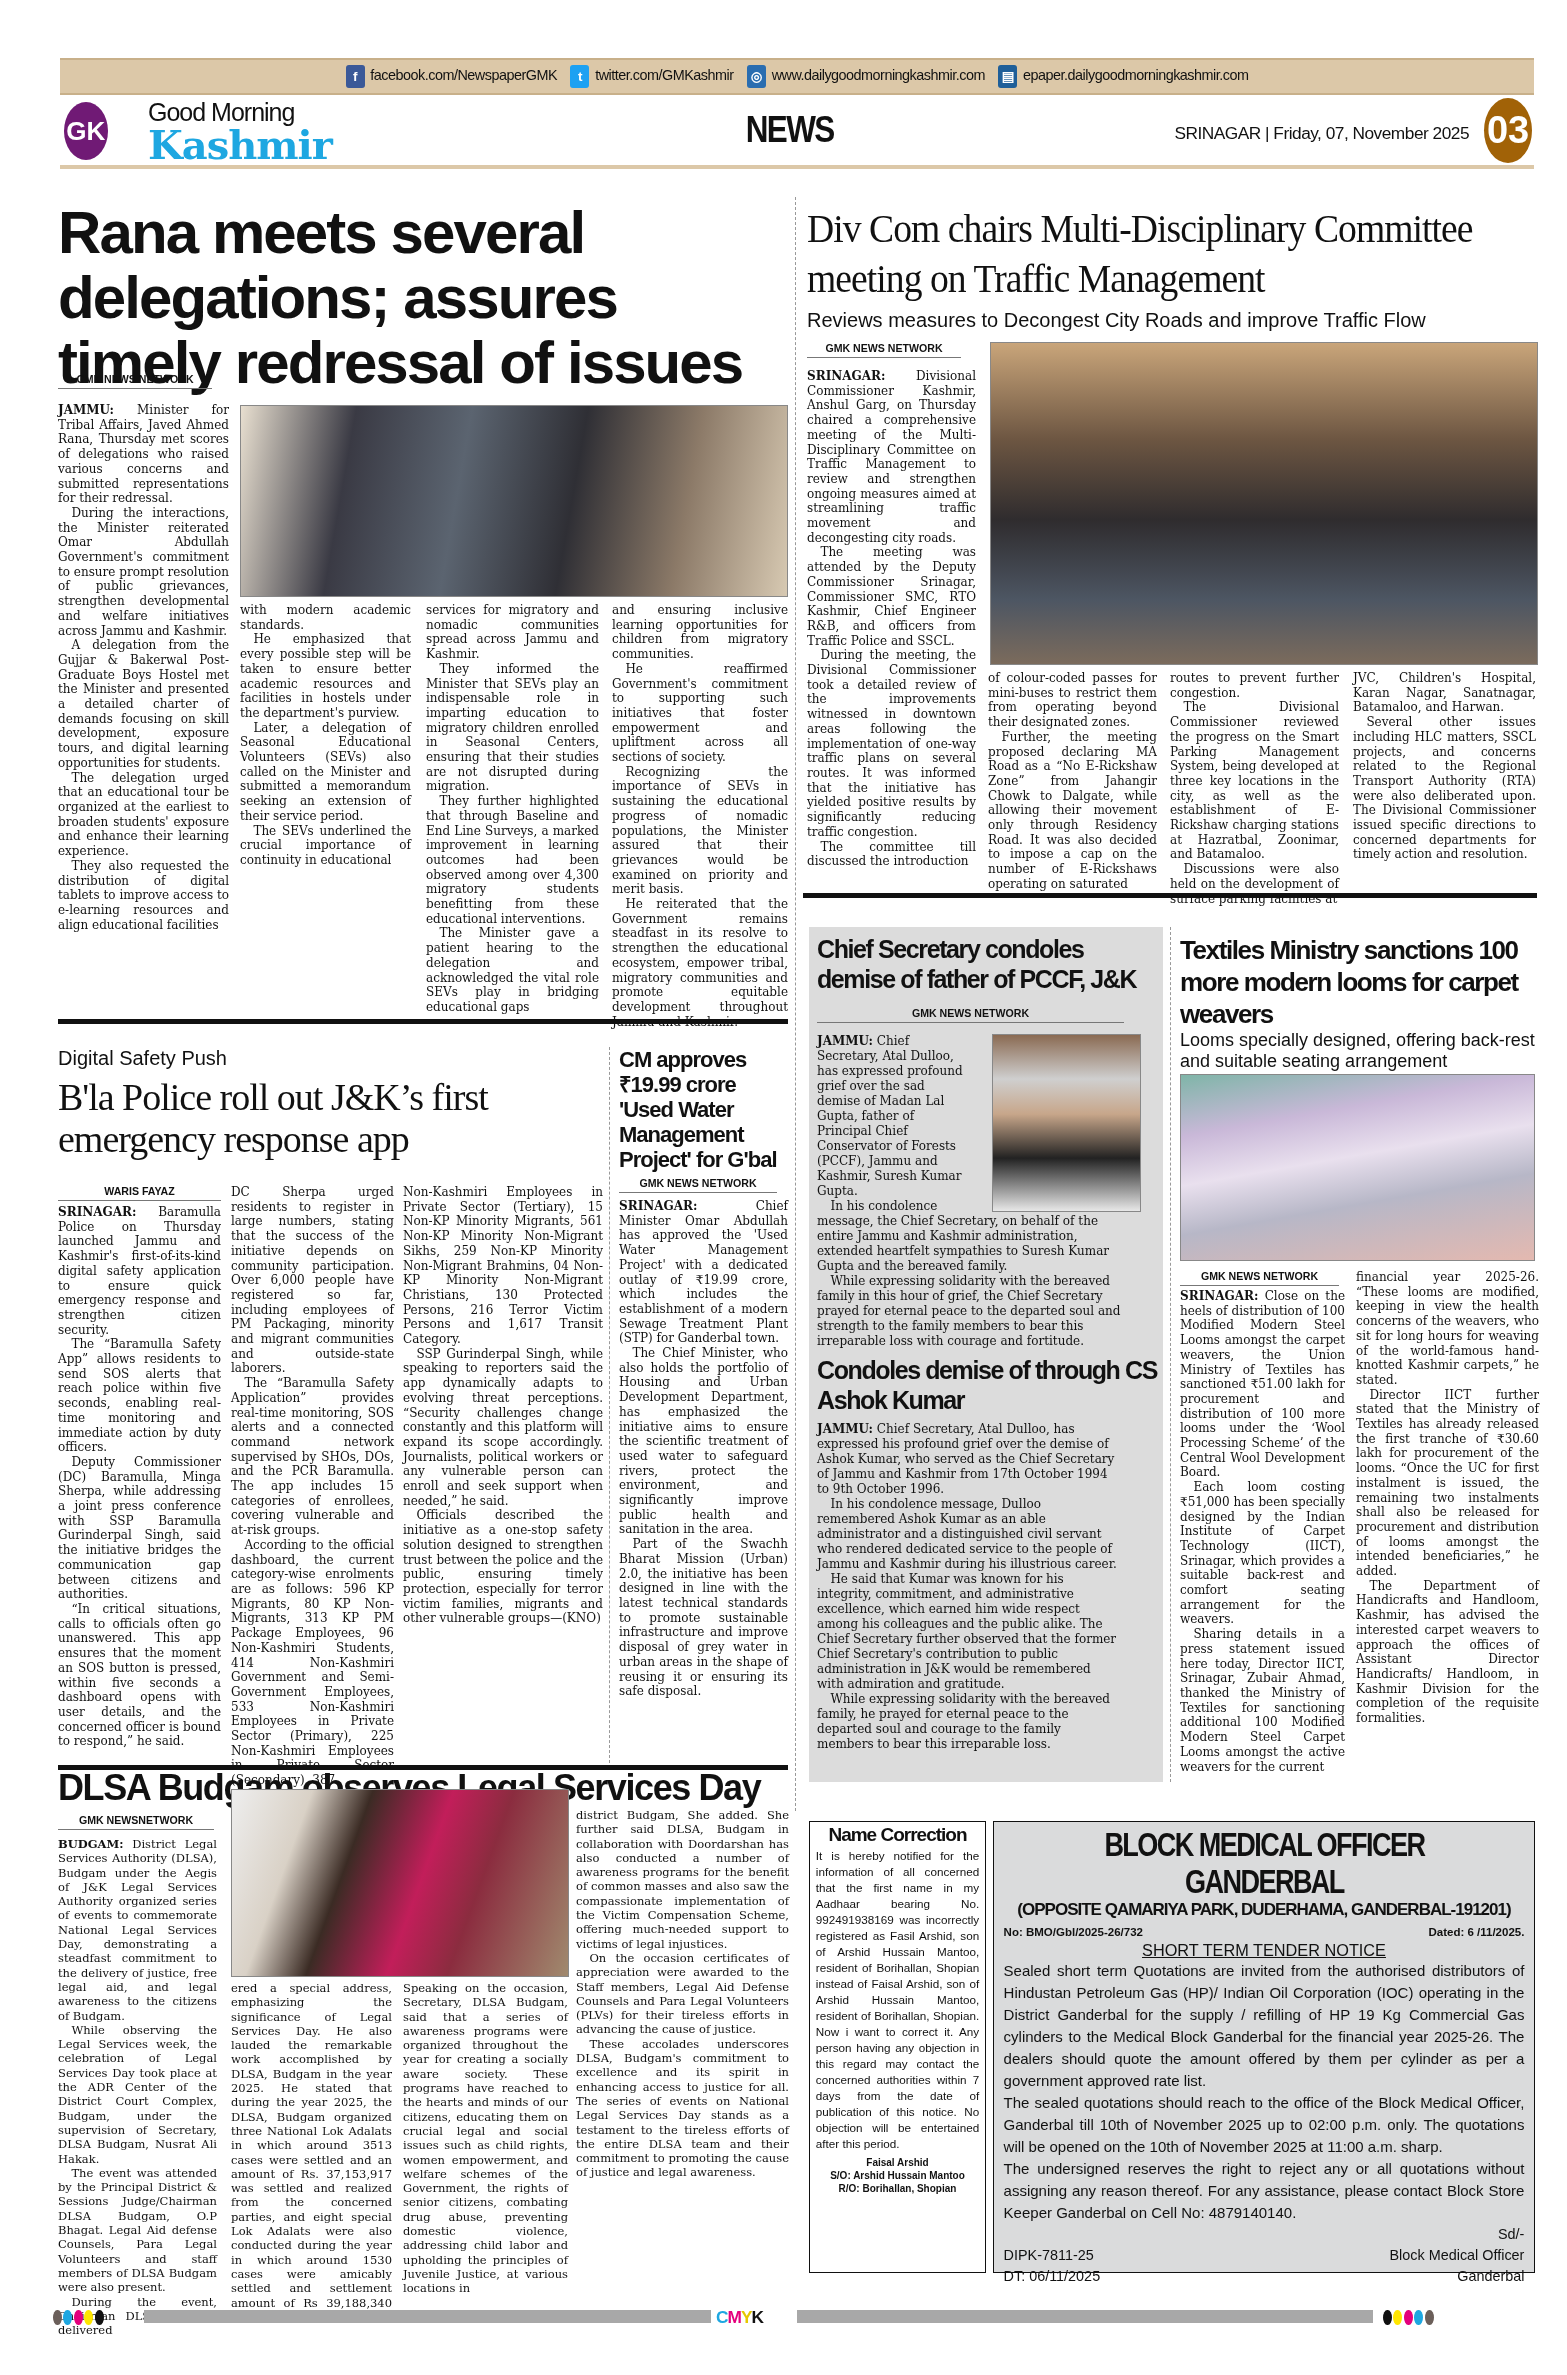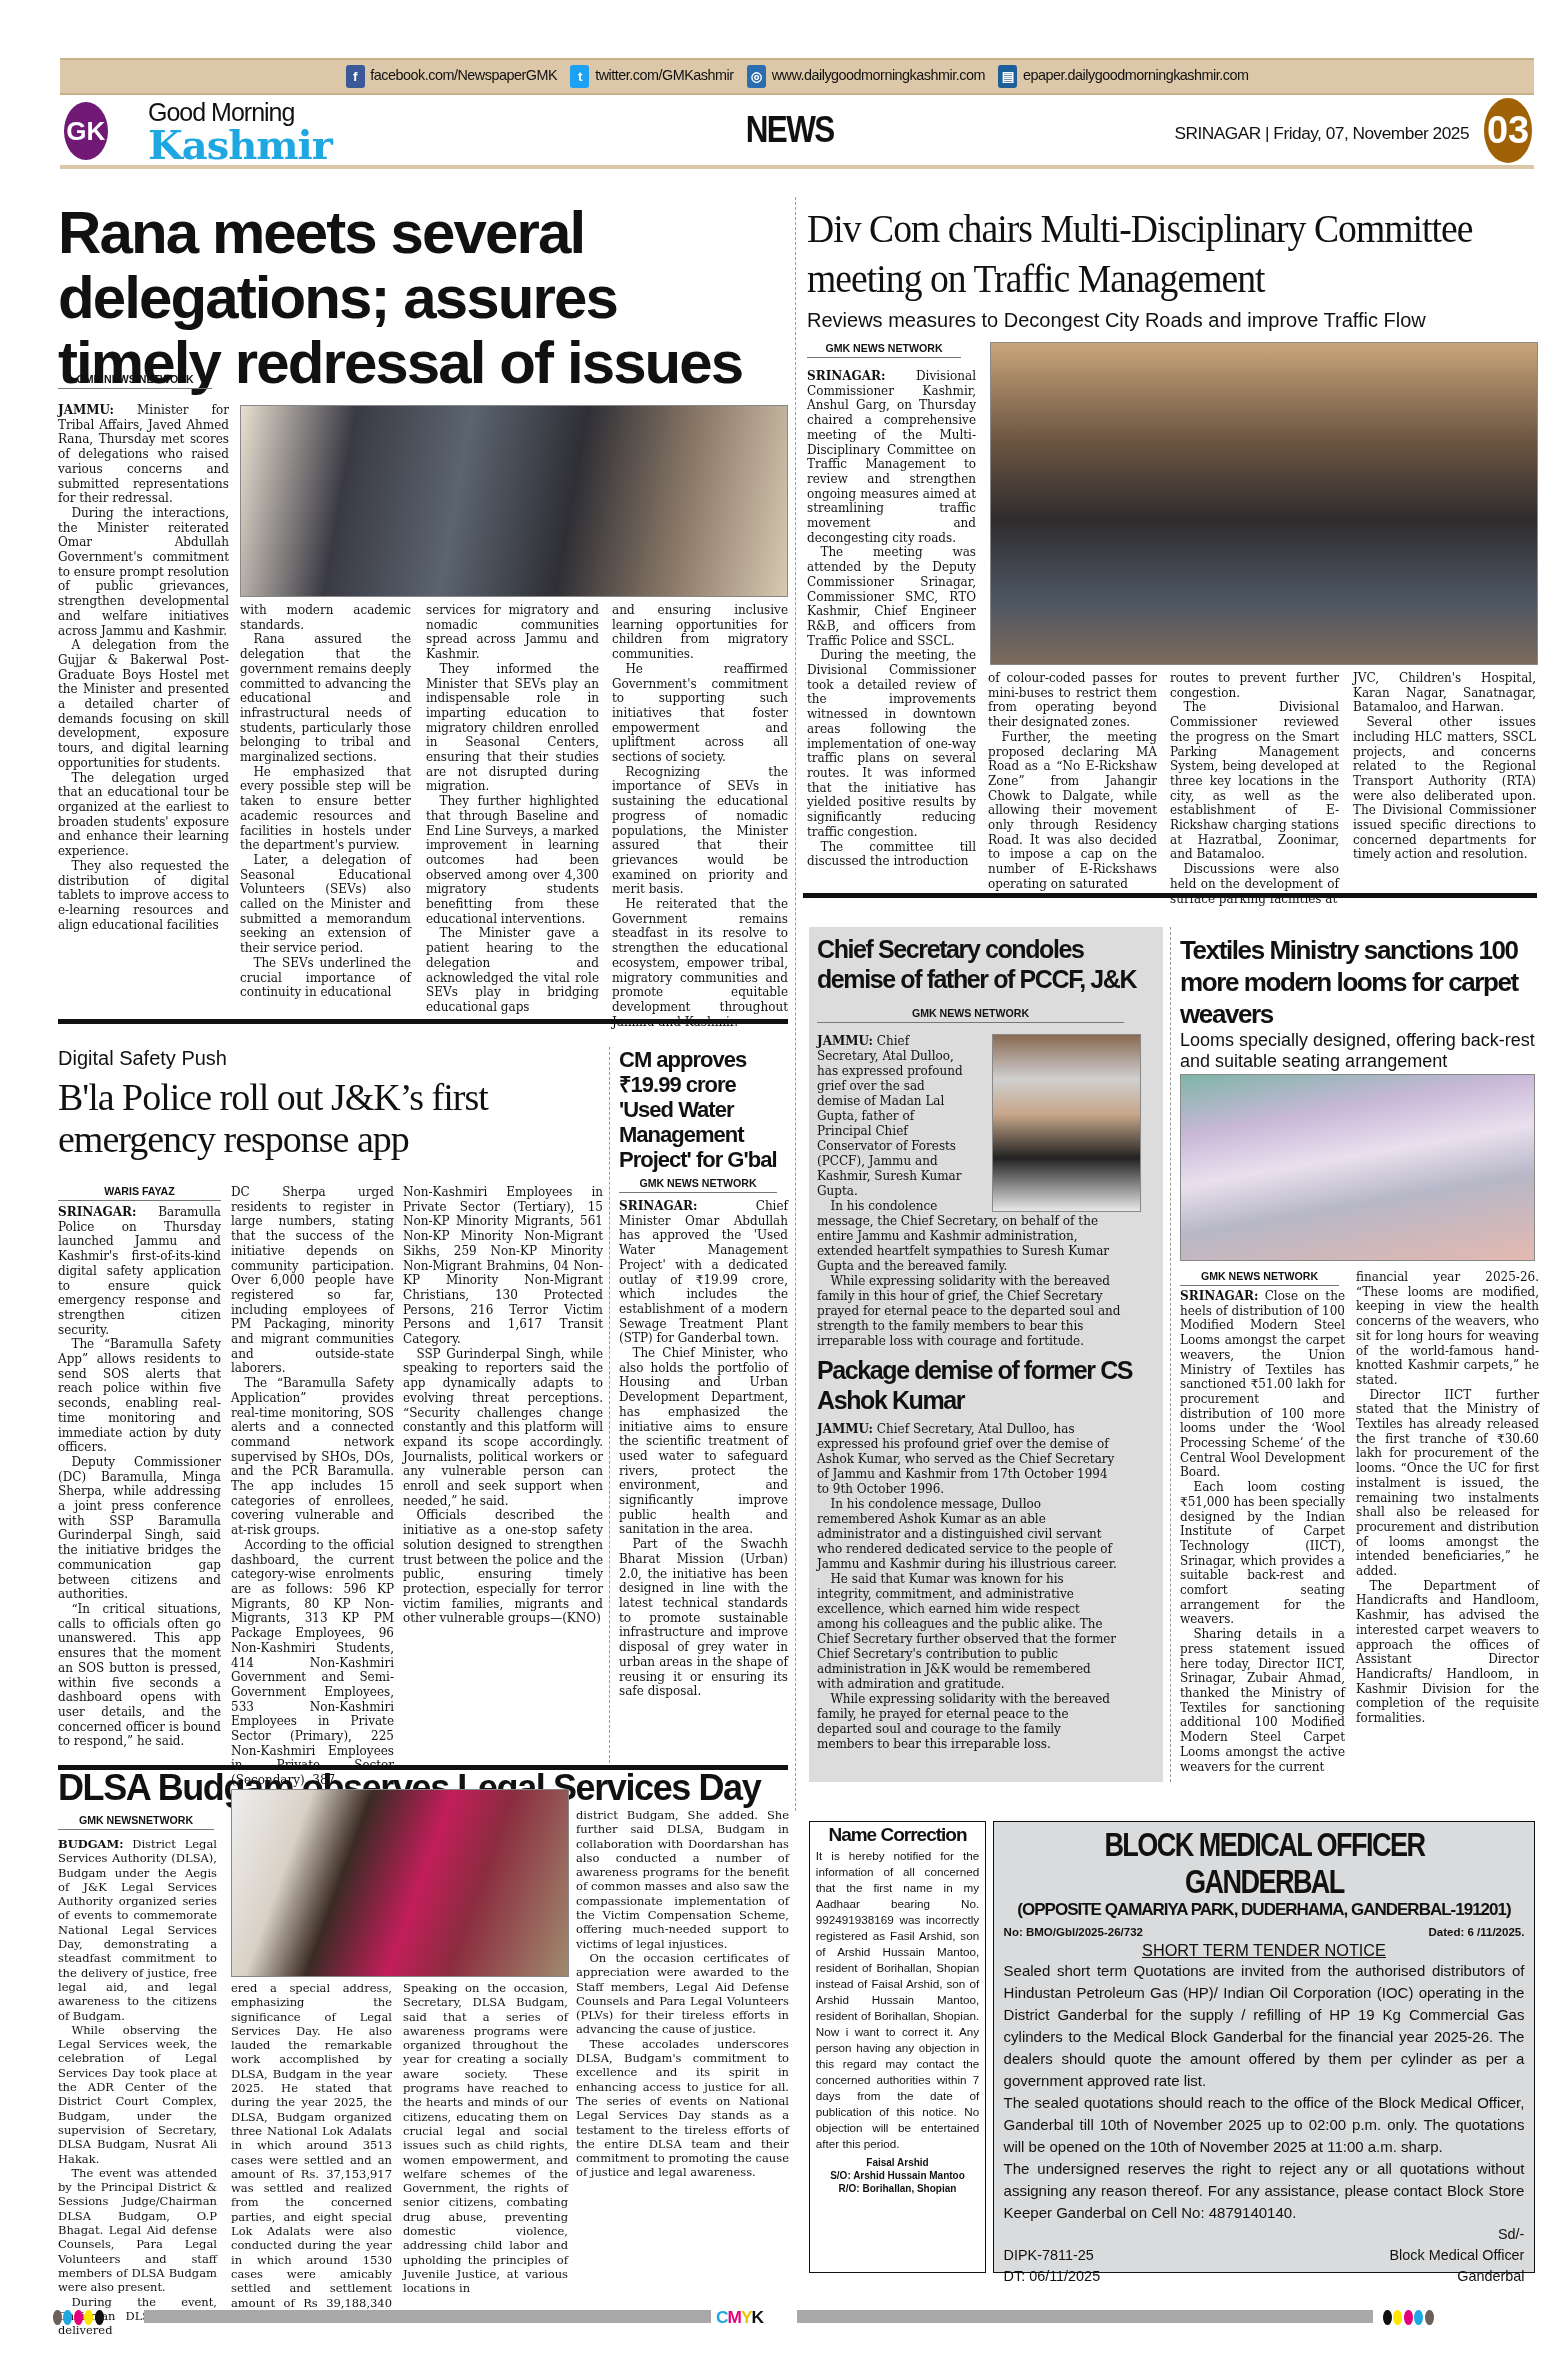--- a/index.html
+++ b/index.html
@@ -54,21 +54,20 @@
 <div class="abs photo" style="left:240px;top:405px;width:548px;height:192px;background:linear-gradient(100deg,#e8dfd0 0%,#3a3a44 20%,#5b6470 40%,#2f2f35 60%,#8c7a68 80%,#d7c9b2 100%)"></div>
 <div class="abs col" style="left:58px;top:403px;width:171px;">
     <p class="first"><b>JAMMU:</b> Minister for Tribal Affairs, Javed Ahmed Rana, Thursday met scores of delegations who raised various concerns and submitted representations for their redressal.</p>
     <p>During the interactions, the Minister reiterated Omar Abdullah Government's commitment to ensure prompt resolution of public grievances, strengthen developmental and welfare initiatives across Jammu and Kashmir.</p>
     <p>A delegation from the Gujjar &amp; Bakerwal Post-Graduate Boys Hostel met the Minister and presented a detailed charter of demands focusing on skill development, exposure tours, and digital learning opportunities for students.</p>
     <p>The delegation urged that an educational tour be organized at the earliest to broaden students' exposure and enhance their learning experience.</p>
     <p>They also requested the distribution of digital tablets to improve access to e-learning resources and align educational facilities</p>
   </div>
 <div class="abs col" style="left:240px;top:603px;width:171px;">
     <p class="first">with modern academic standards.</p>
-    <p>Rana assured the delegation that the government remains deeply committed to advancing the educational and infrastructural needs of students, particularly those belonging to tribal and marginalized sections.</p>
     <p>He emphasized that every possible step will be taken to ensure better academic resources and facilities in hostels under the department's purview.</p>
     <p>Later, a delegation of Seasonal Educational Volunteers (SEVs) also called on the Minister and submitted a memorandum seeking an extension of their service period.</p>
     <p>The SEVs underlined the crucial importance of continuity in educational</p>
   </div>
 <div class="abs col" style="left:426px;top:603px;width:173px;">
     <p class="first">services for migratory and nomadic communities spread across Jammu and Kashmir.</p>
     <p>They informed the Minister that SEVs play an indispensable role in imparting education to migratory children enrolled in Seasonal Centers, ensuring that their studies are not disrupted during migration.</p>
     <p>They further highlighted that through Baseline and End Line Surveys, a marked improvement in learning outcomes had been observed among over 4,300 migratory students benefitting from these educational interventions.</p>
     <p>The Minister gave a patient hearing to the delegation and acknowledged the vital role SEVs play in bridging educational gaps</p>
   </div>
@@ -140,21 +139,21 @@
 <div class="abs gray" style="left:809px;top:927px;width:354px;height:855px;"></div>
 <div class="abs h-sans" style="left:817px;top:934px;width:346px;font-size:25px;line-height:30px;letter-spacing:-1.4px;">Chief Secretary condoles demise of father of PCCF, J&amp;K</div>
 <div class="abs byline" style="left:817px;top:1007px;width:307px;">GMK NEWS NETWORK</div>
 <div class="abs photo" style="left:992px;top:1034px;width:149px;height:178px;background:linear-gradient(180deg,#8a6a52 0%,#cfcfcf 25%,#c7a68a 45%,#222 70%,#e8e8e8 100%)"></div>
 <div class="abs col" style="left:817px;top:1034px;width:307px;font-size:12px;line-height:15px;text-align:left;">
     <div style="float: right; width: 154px; height: 178px;"></div>
     <p class="first"><b>JAMMU:</b> Chief Secretary, Atal Dulloo, has expressed profound grief over the sad demise of Madan Lal Gupta, father of Principal Chief Conservator of Forests (PCCF), Jammu and Kashmir, Suresh Kumar Gupta.</p>
     <p>In his condolence message, the Chief Secretary, on behalf of the entire Jammu and Kashmir administration, extended heartfelt sympathies to Suresh Kumar Gupta and the bereaved family.</p>
     <p>While expressing solidarity with the bereaved family in this hour of grief, the Chief Secretary prayed for eternal peace to the departed soul and strength to the family members to bear this irreparable loss with courage and fortitude.</p>
   </div>
-<div class="abs h-sans" style="left:817px;top:1355px;width:346px;font-size:25px;line-height:30px;letter-spacing:-1.4px;">Package demise of former CS Ashok Kumar</div>
+<div class="abs h-sans" style="left:817px;top:1355px;width:346px;font-size:25px;line-height:30px;letter-spacing:-1.4px;">Condoles demise of through CS Ashok Kumar</div>
 <div class="abs col" style="left:817px;top:1422px;width:303px;font-size:12px;line-height:15px;text-align:left;">
     <p class="first"><b>JAMMU:</b> Chief Secretary, Atal Dulloo, has expressed his profound grief over the demise of Ashok Kumar, who served as the Chief Secretary of Jammu and Kashmir from 17th October 1994 to 9th October 1996.</p>
     <p>In his condolence message, Dulloo remembered Ashok Kumar as an able administrator and a distinguished civil servant who rendered dedicated service to the people of Jammu and Kashmir during his illustrious career.</p>
     <p>He said that Kumar was known for his integrity, commitment, and administrative excellence, which earned him wide respect among his colleagues and the public alike. The Chief Secretary further observed that the former Chief Secretary's contribution to public administration in J&amp;K would be remembered with admiration and gratitude.</p>
     <p>While expressing solidarity with the bereaved family, he prayed for eternal peace to the departed soul and courage to the family members to bear this irreparable loss.</p>
   </div>
 
 <div class="abs vdash" style="left:1170px;top:927px;height:855px;"></div>
 
 <div class="abs h-sans" style="left:1180px;top:934px;width:365px;font-size:26px;line-height:32px;letter-spacing:-1.4px;">Textiles Ministry sanctions 100 more modern looms for carpet weavers</div>

